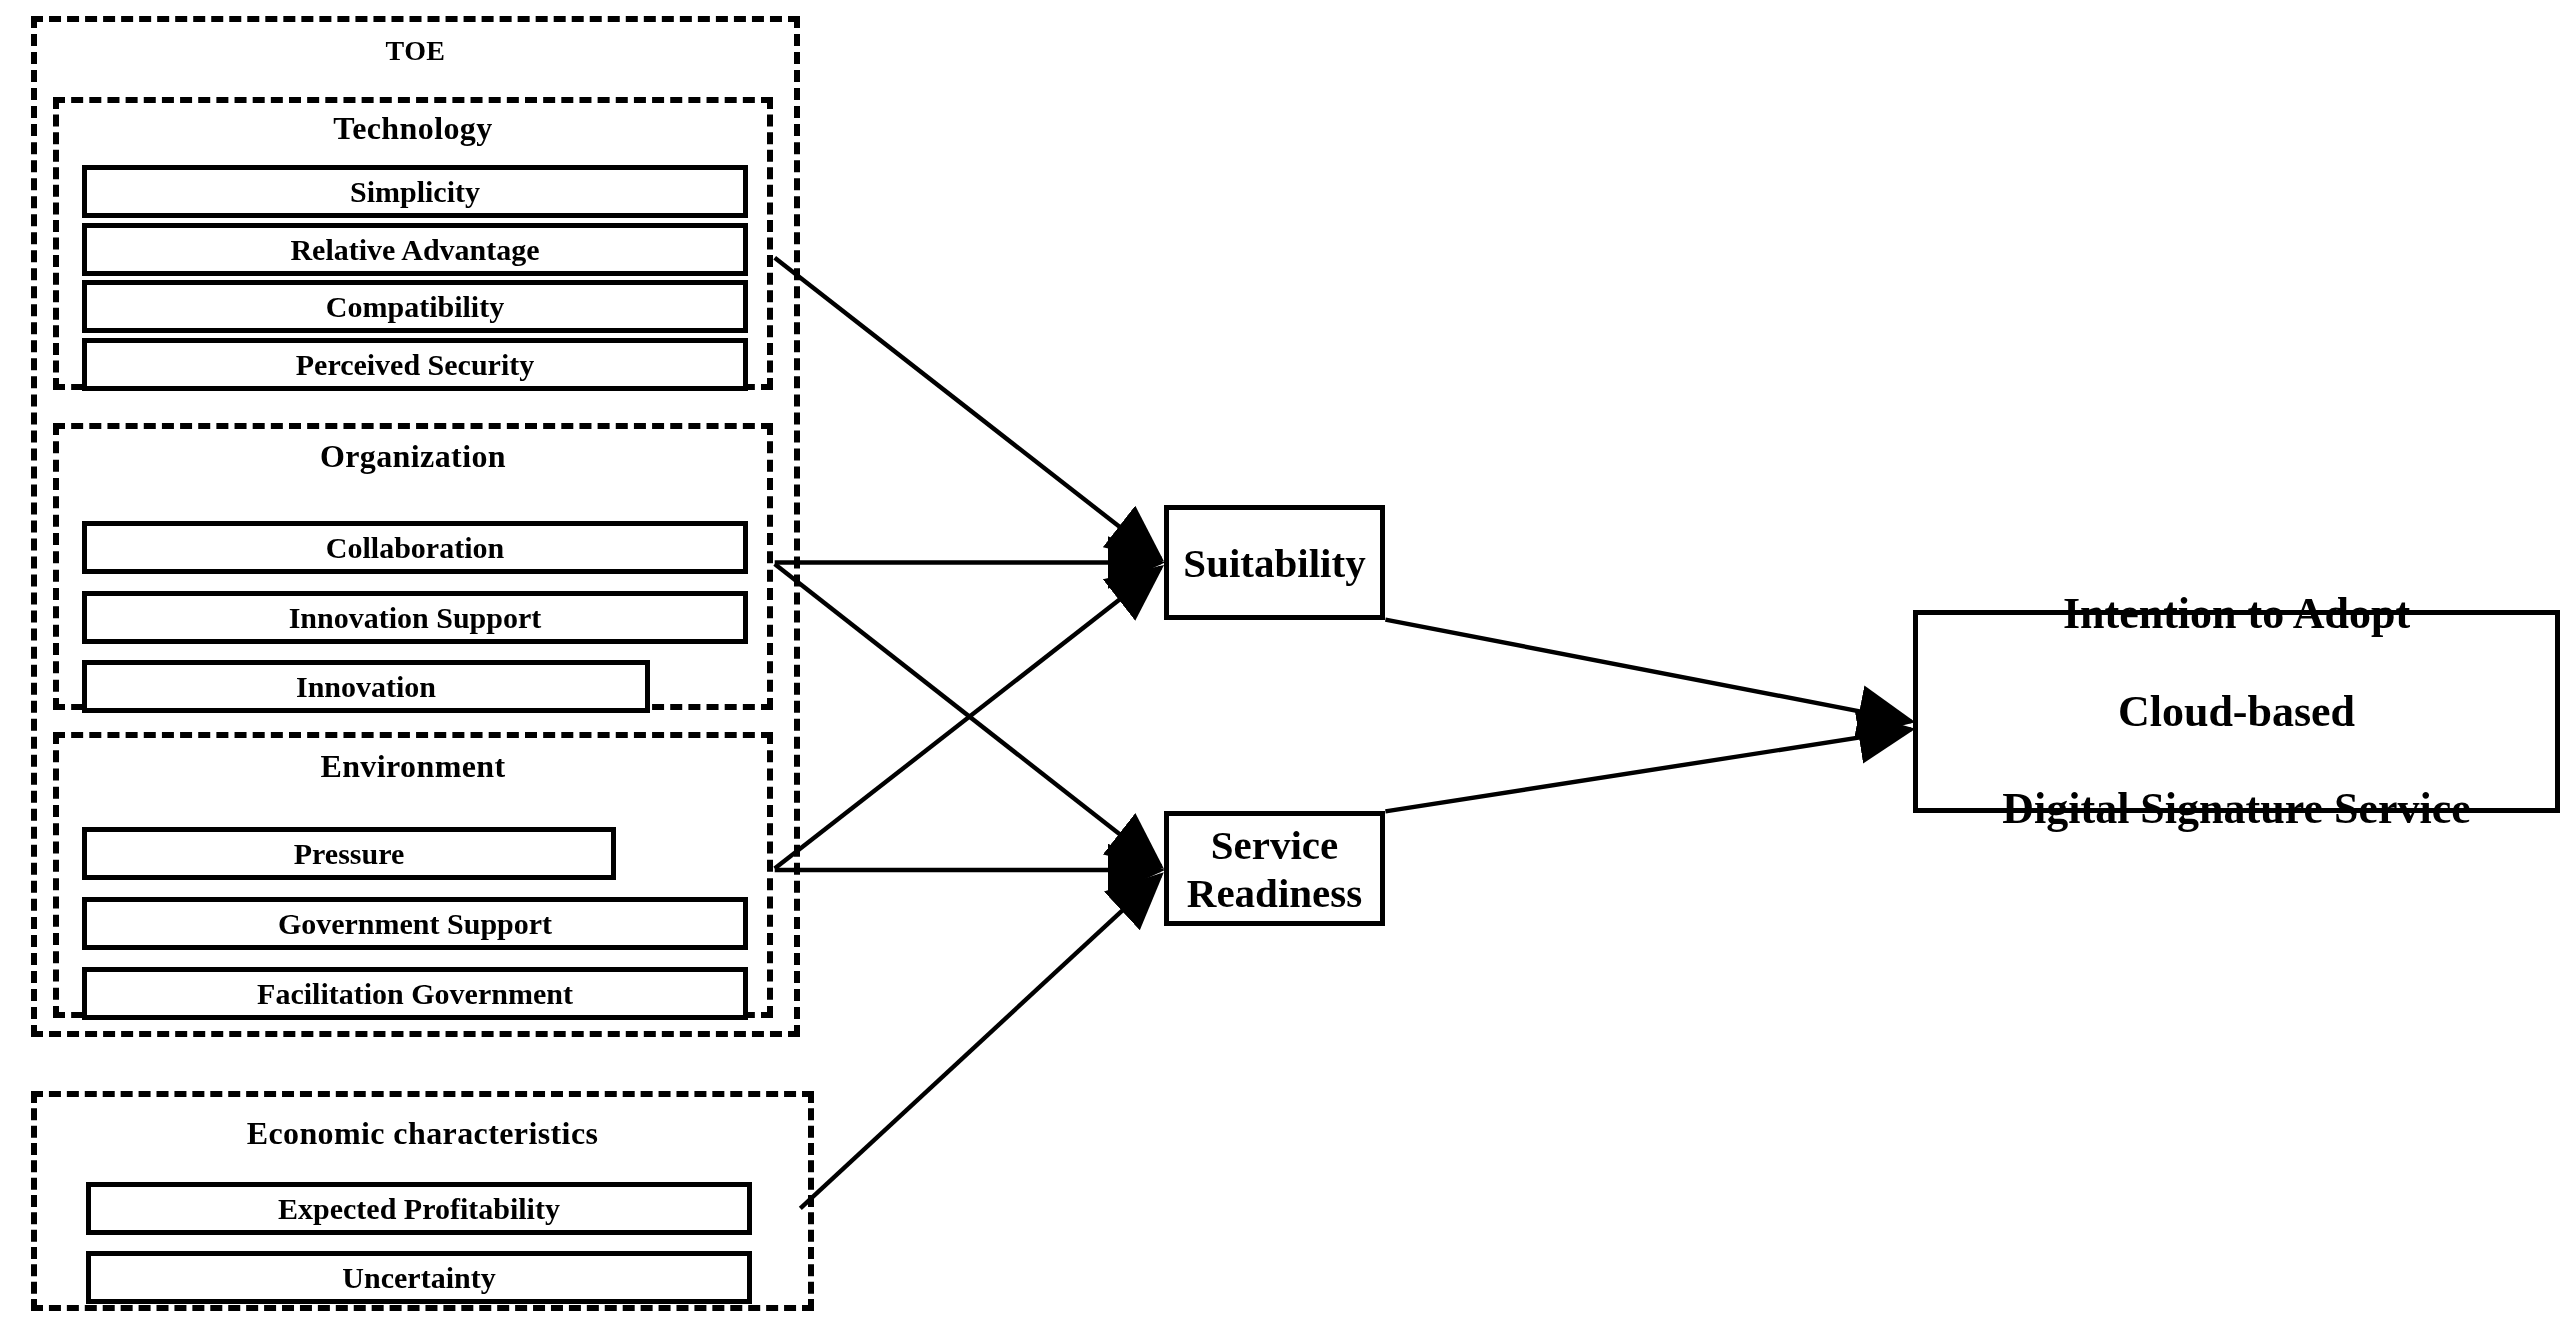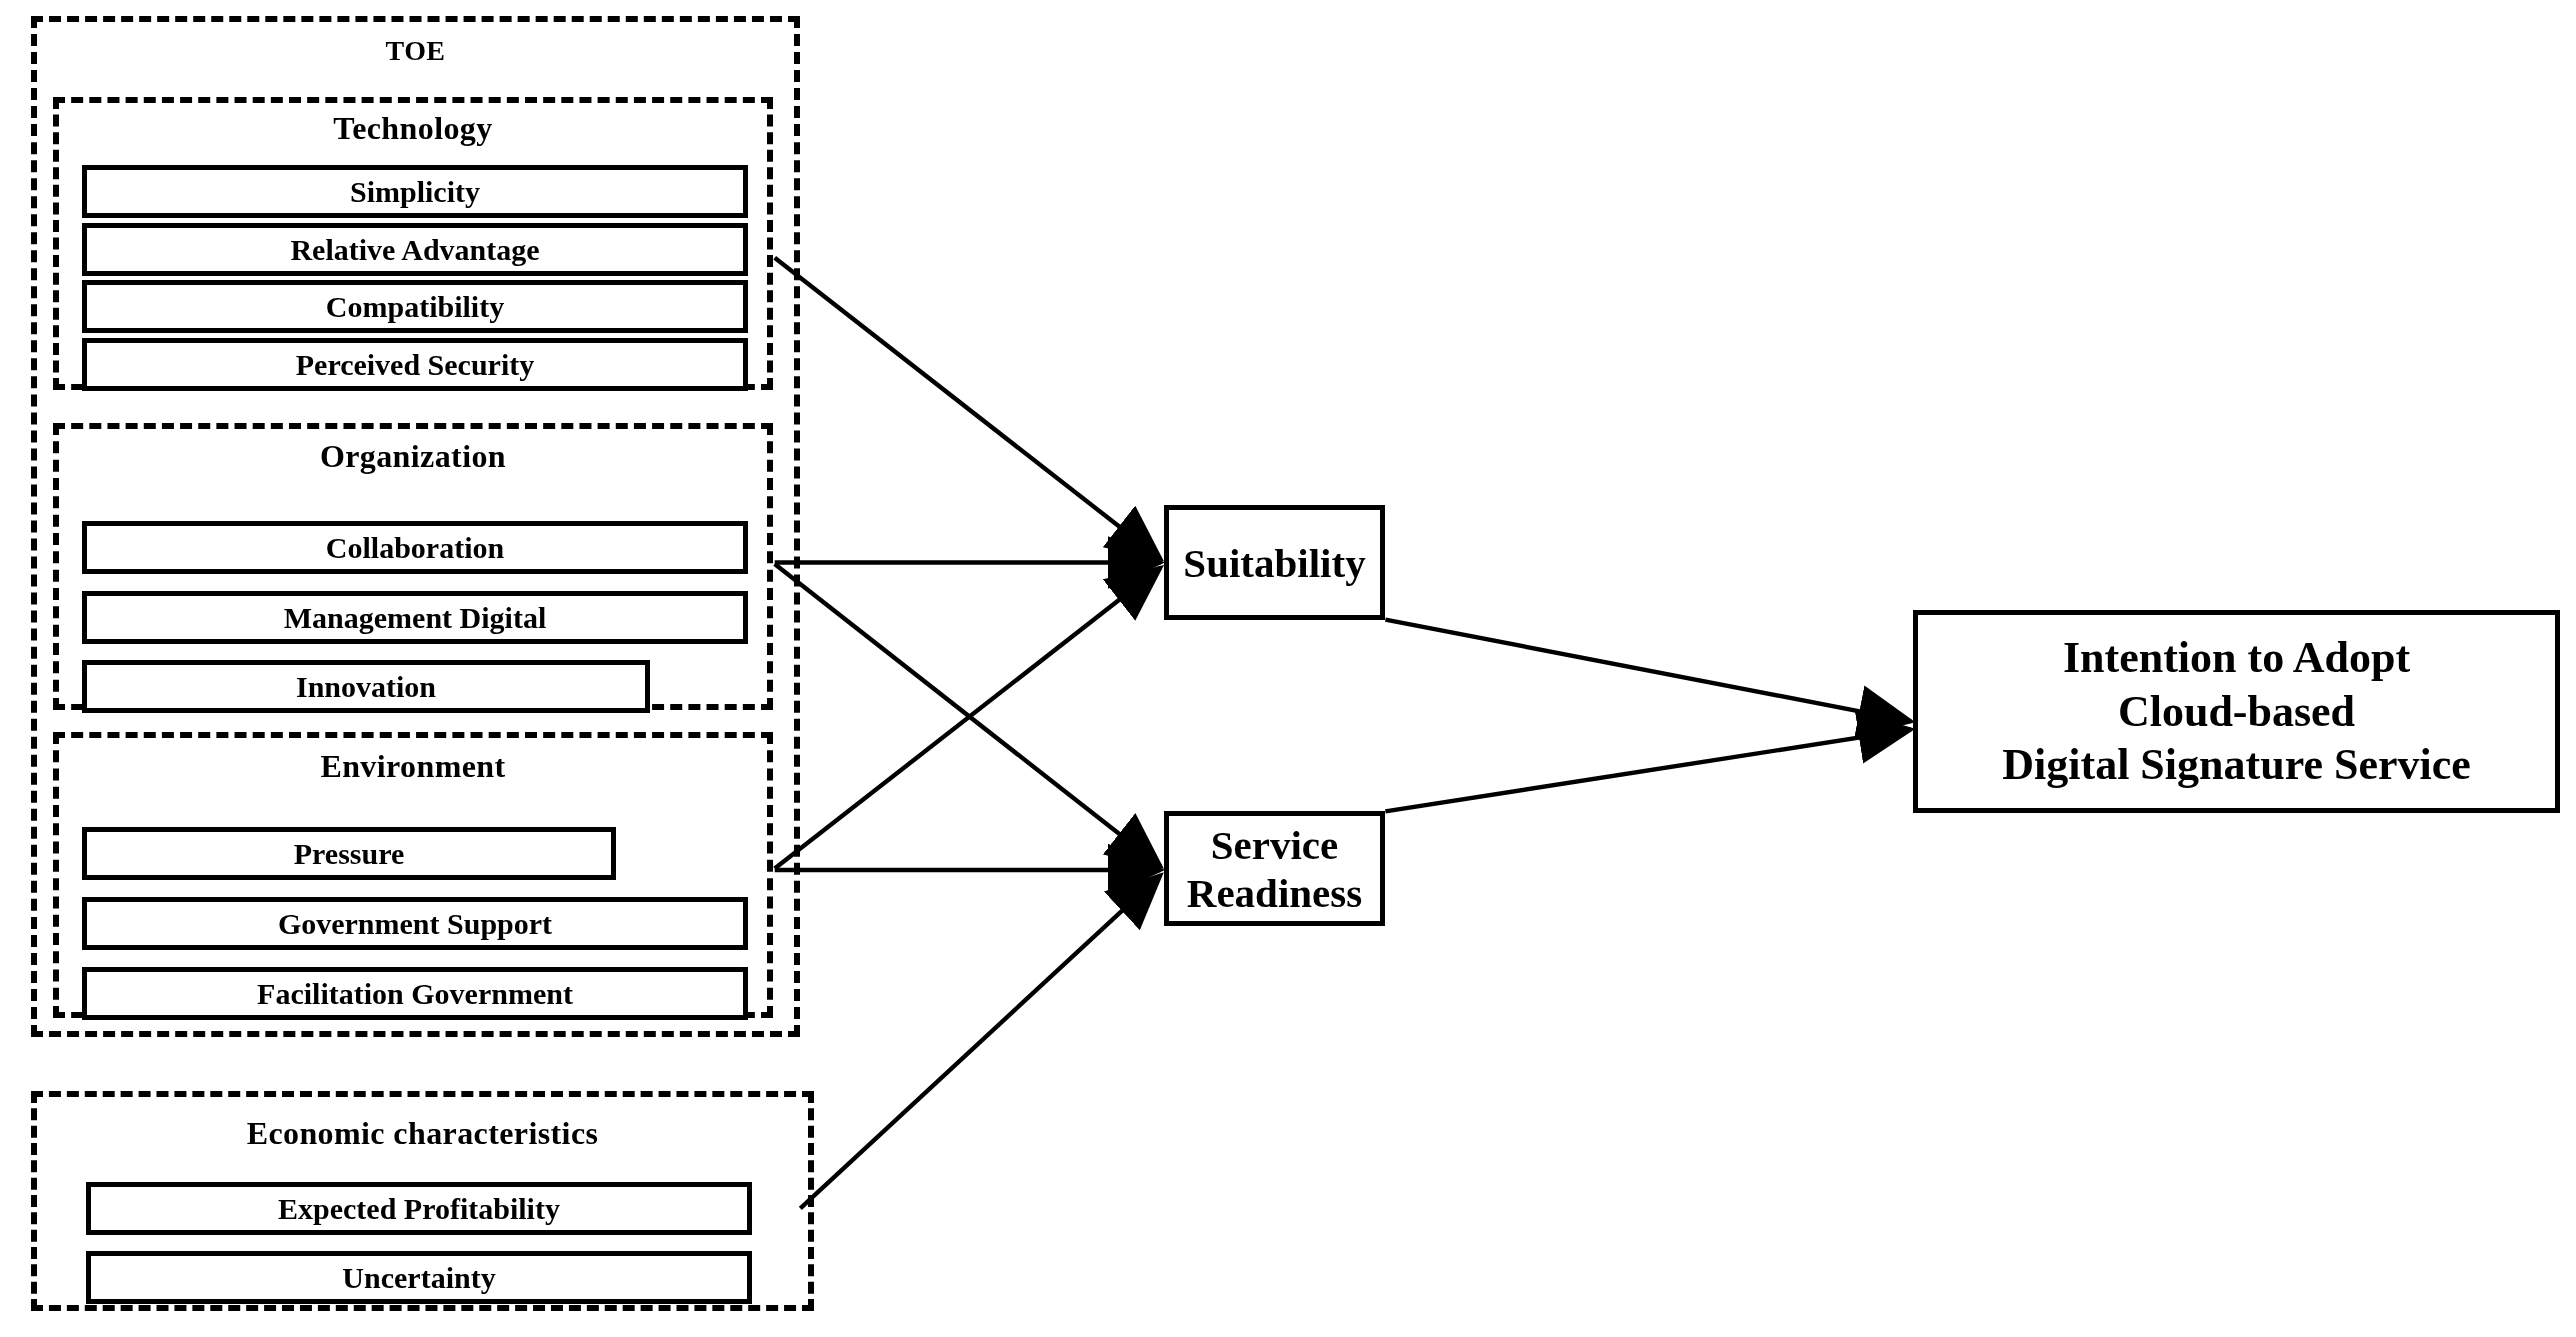--- a/index.html
+++ b/index.html
@@ -107,40 +107,40 @@
   </div>
   <div class="item-box" style="left:82px;top:165px;width:666px;height:53px;">Simplicity</div>
   <div class="item-box" style="left:82px;top:223px;width:666px;height:53px;">Relative Advantage</div>
   <div class="item-box" style="left:82px;top:280px;width:666px;height:53px;">Compatibility</div>
   <div class="item-box" style="left:82px;top:338px;width:666px;height:53px;">Perceived Security</div>
 
   <div class="dashed-inner" style="left:53px;top:423px;width:720px;height:287px;">
     <div class="group-title sub-title" style="top:8.8px;">Organization</div>
   </div>
   <div class="item-box" style="left:82px;top:521px;width:666px;height:53px;">Collaboration</div>
-  <div class="item-box" style="left:82px;top:591px;width:666px;height:53px;">Management Digital</div>
+  <div class="item-box" style="left:82px;top:591px;width:666px;height:53px;">Innovation Support</div>
   <div class="item-box" style="left:82px;top:660px;width:568px;height:53px;">Innovation</div>
 
   <div class="dashed-inner" style="left:53px;top:732px;width:720px;height:286px;">
     <div class="group-title sub-title" style="top:10.3px;">Environment</div>
   </div>
   <div class="item-box" style="left:82px;top:827px;width:534px;height:53px;">Pressure</div>
   <div class="item-box" style="left:82px;top:897px;width:666px;height:53px;">Government Support</div>
   <div class="item-box" style="left:82px;top:967px;width:666px;height:53px;">Facilitation Government</div>
 
   <div class="dashed-group" style="left:31px;top:1091px;width:783px;height:220px;">
     <div class="group-title sub-title" style="top:17.6px;">Economic characteristics</div>
   </div>
   <div class="item-box" style="left:86px;top:1182px;width:666px;height:53px;">Expected Profitability</div>
   <div class="item-box" style="left:86px;top:1251px;width:666px;height:53px;text-align:center;">Uncertainty</div>
 
   <div class="node-box node-mid" style="left:1164px;top:505px;width:221px;height:115px;">Suitability</div>
 
   <div class="node-box node-mid" style="left:1164px;top:811px;width:221px;height:115px;">Service Readiness</div>
 
-  <div class="node-box node-final" style="left:1913px;top:610px;width:647px;height:203px;flex-direction:column;">
+  <div class="node-box node-final" style="left:1913px;top:610px;width:647px;height:203px;flex-direction:column;gap:44px;">
     <span>Intention to Adopt</span>
     <span>Cloud-based</span>
     <span>Digital Signature Service</span>
   </div>
 
 </div>
 
 
 </body></html>

